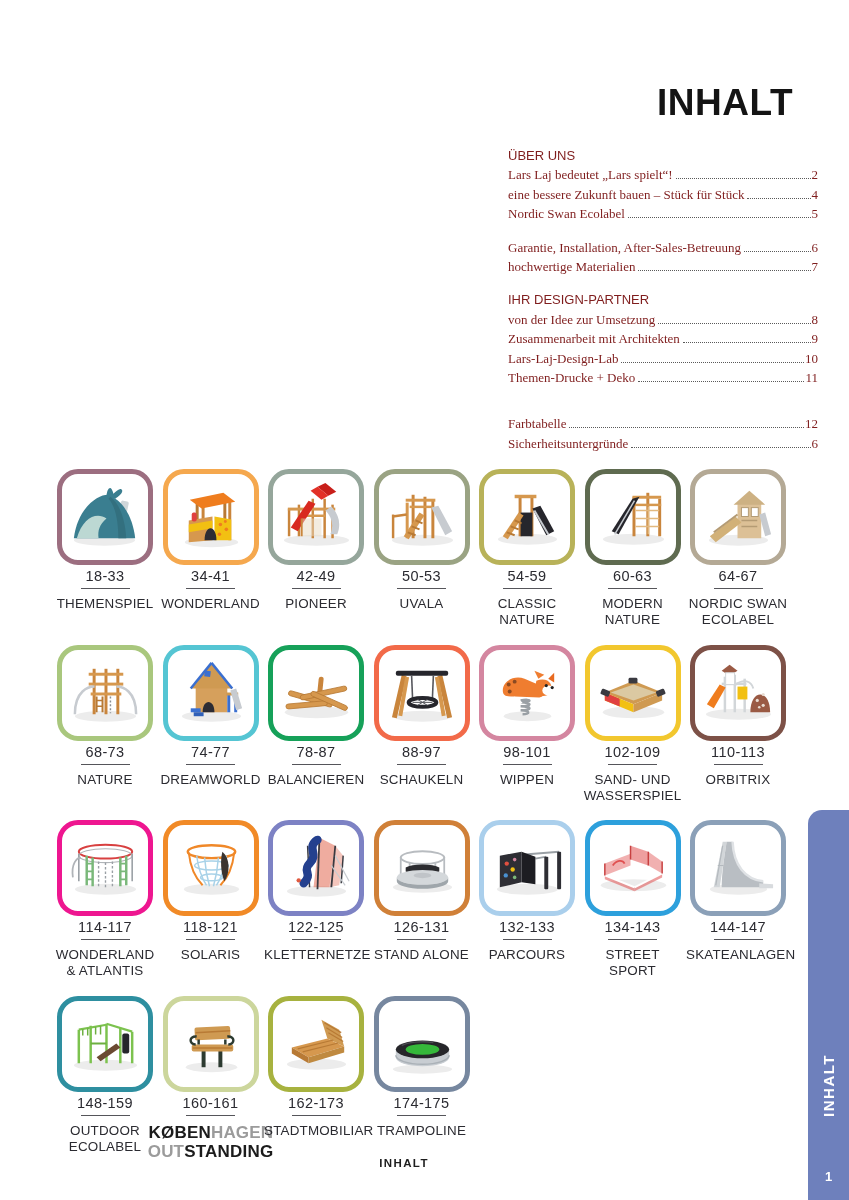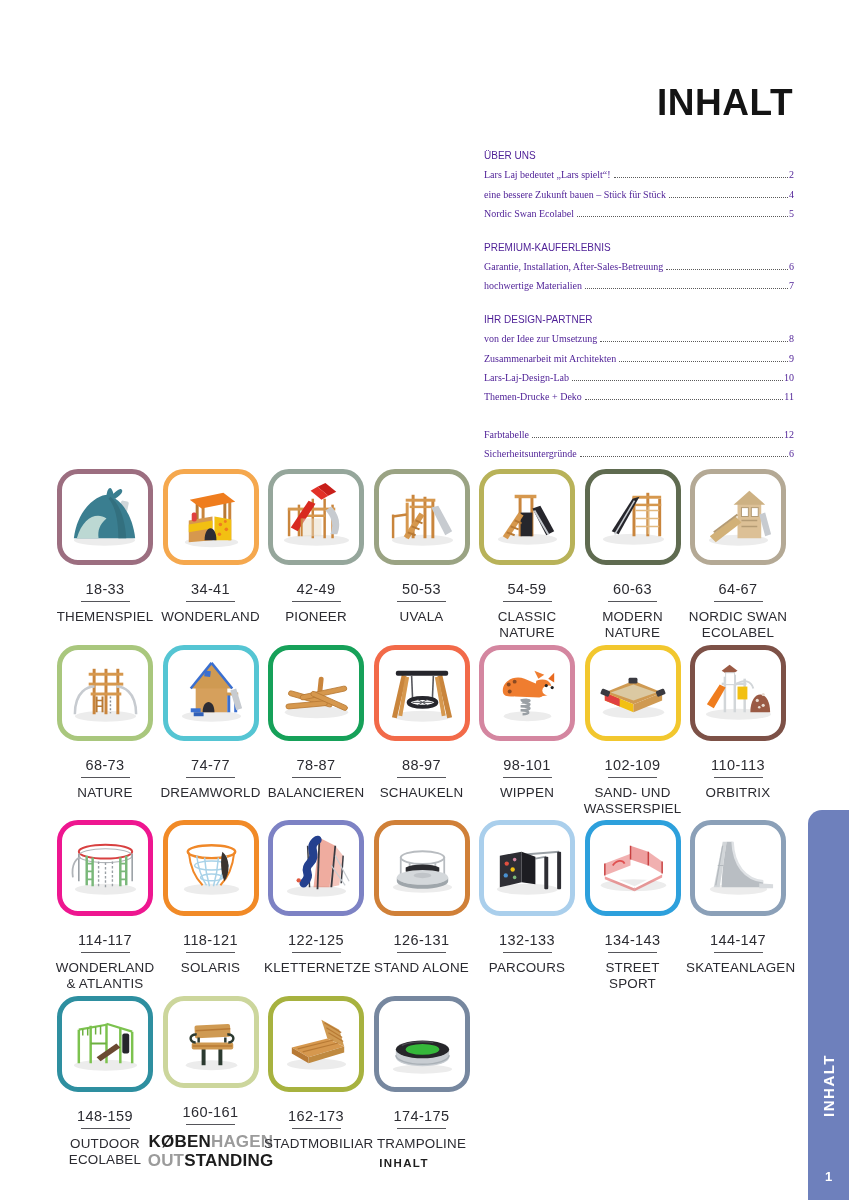--- a/index.html
+++ b/index.html
@@ -6,41 +6,41 @@
   body{
     width:849px;height:1200px;position:relative;background:#ffffff;
     font-family:"Liberation Sans",sans-serif;color:#3e3e3e;overflow:hidden;
   }
   
   .page-title{
     position:absolute;top:82px;right:56px;
     font-size:37px;font-weight:700;letter-spacing:.5px;color:#141414;
   }
   
-  .toc{position:absolute;left:484px;width:310px;top:146px;font-size:10px;line-height:19.4px;color:#4c1d95;}
+  .toc{position:absolute;left:508px;width:310px;top:146px;font-size:13px;line-height:19.4px;color:#7f1d1d;}
   .toc-section{margin-top:14px;}
   .toc-section:first-child{margin-top:0;}
-  .toc-section.no-heading{margin-top:18px;}
+  .toc-section.no-heading{margin-top:27px;}
   .toc-heading{white-space:nowrap;}
   .toc-row{display:flex;align-items:baseline;cursor:pointer;font-family:Liberation Serif, serif;}
   .toc-label{white-space:nowrap;}
   .toc-leader{flex:1;border-bottom:1.6px dotted #5a5a5a;margin:0 1px 3px 3px;min-width:8px;}
   .toc-page{text-align:right;}
   
   .grid{
     position:absolute;left:57px;top:469px;width:730px;
     display:grid;grid-template-columns:repeat(7,96px);column-gap:9.5px;grid-auto-rows:175.5px;
   }
   .cell{display:flex;flex-direction:column;align-items:center;}
   .card{
     width:96px;height:96px;box-sizing:border-box;background:#fff;
     border:5px solid #999;border-radius:21px;display:flex;align-items:center;justify-content:center;
     cursor:pointer;overflow:hidden;
   }
-  .pages{margin-top:16px;font-size:14.5px;letter-spacing:.4px;color:#2b2b31;}
+  .pages{margin-top:3px;font-size:14.5px;letter-spacing:.4px;color:#2b2b31;}
   .rule{width:49px;border-top:1.5px solid #55555a;margin:4px auto 7px;}
   .cat-name{
     font-size:13.4px;line-height:1.22;letter-spacing:.2px;color:#2b2b31;
     text-align:center;white-space:pre-line;width:104px;
   }
   .logo-name{font-size:17px;font-weight:700;line-height:1.15;text-align:right;letter-spacing:.2px;}
   .logo-black{color:#1c1c1c;}
   .logo-gray{color:#9b9b9b;}
   
   .footer-label{
@@ -79,21 +79,20 @@
       <span class="toc-page">4</span>
     </div>
     <div class="toc-row">
       <span class="toc-label">Nordic Swan Ecolabel</span>
       <span class="toc-leader"></span>
       <span class="toc-page">5</span>
     </div>
   </div>
 
   <div class="toc-section">
-    <div class="toc-heading">PREMIUM-KAUFERLEBNIS</div>
     <div class="toc-row">
       <span class="toc-label">Garantie, Installation, After-Sales-Betreuung</span>
       <span class="toc-leader"></span>
       <span class="toc-page">6</span>
     </div>
     <div class="toc-row">
       <span class="toc-label">hochwertige Materialien</span>
       <span class="toc-leader"></span>
       <span class="toc-page">7</span>
     </div>

